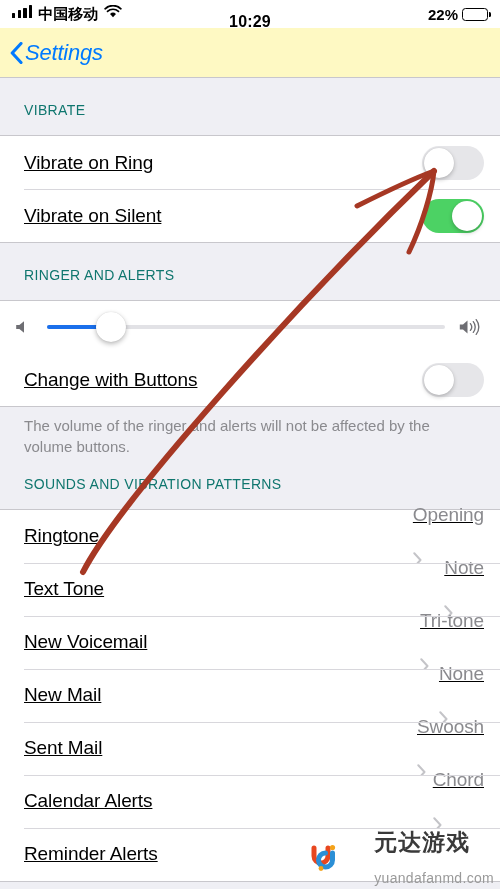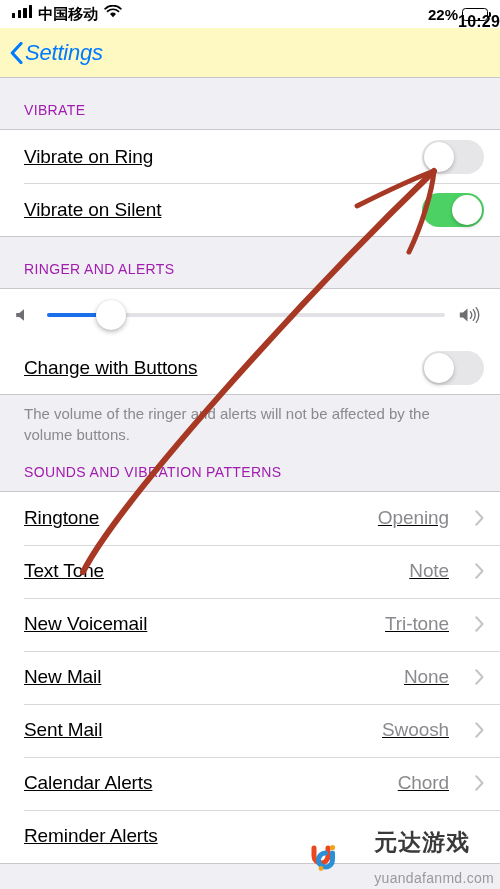--- a/index.html
+++ b/index.html
@@ -11,21 +11,21 @@
     -webkit-font-smoothing:antialiased;
   }
   #phone { position:relative; width:500px; height:889px; background:#EFEFF4; }
 
   
   .statusbar{
     position:relative; height:28px; background:#FFFFFF;
     display:flex; align-items:center; padding:0 12px;
   }
   .sb-left{ display:flex; align-items:flex-start; gap:6px; }
-  .sb-center{ position:absolute; left:0; right:0; text-align:right;
+  .sb-center{ position:absolute; left:0; right:0; text-align:center;
     font-size:16px; font-weight:bold; color:#000; letter-spacing:.2px;margin-top:16px; }
   .sb-right{ margin-left:auto; display:flex; align-items:center; gap:4px;
     font-size:15px; font-weight:bold; color:#000; z-index:2;}
   .bars{ display:flex; align-items:flex-end; gap:2.2px; height:13px; }
   .bars i{ display:block; width:3.4px; background:#000; border-radius:.6px; }
   .bars i:nth-child(1){height:5px;}
   .bars i:nth-child(2){height:7.5px;}
   .bars i:nth-child(3){height:10px;}
   .bars i:nth-child(4){height:12.5px;}
   .carrier{ font-size:15px; font-weight:bold; color:#000; letter-spacing:0; }
@@ -44,31 +44,31 @@
   }
   .back{ display:flex; align-items:center; gap:2px;
     padding-left:10px; cursor:pointer; z-index:3; }
   .chev-back{ width:13px; height:22px; }
   .back-label{ font-size:22px; color:#007AFF; letter-spacing:-.2px; }
   .nav-title{ position:absolute; left:0; right:0; text-align:center;
     font-size:21px; font-weight:bold; color:#000; letter-spacing:-.2px; }
 
   
   .scroll{ height:811px; overflow:hidden; background:#EFEFF4; }
-  .sec-head{ font-size:14px; color:#a21caf; letter-spacing:.35px;
-    padding:24px 0 11px 24px; background:#EFEFF4; }
+  .sec-head{ font-size:14px; color:#0f766e; letter-spacing:.35px;
+    padding:24px 0 17px 24px; background:#EFEFF4; }
   .sec-head.tight{ padding-top:18px; }
   .group{ background:#FFFFFF; border-top:.6px solid #C8C7CC;
     border-bottom:.6px solid #C8C7CC; }
   .row{ position:relative; display:flex; align-items:center;
     height:53px; padding:0 16px 0 24px; background:#FFFFFF;text-decoration:underline; }
   .row + .row::before{ content:""; position:absolute; left:24px; right:0; top:0;
     height:.6px; background:#D8D7DC; }
   .row-label{ font-size:19px; color:#000; letter-spacing:-.1px; }
-  .row-right{ margin-left:auto; display:flex; align-items:center; gap:26px; }
+  .row-right{ margin-left:auto; display:flex; gap:26px;flex-direction:column; }
   .row-value{ font-size:19px; color:#8A8A8E; letter-spacing:-.1px; }
   .chev{ width:9px; height:16px; }
   .footnote{ font-size:15px; color:#8A8A8E; line-height:1.42;
     padding:8px 24px 0 24px; background:#EFEFF4; }
 
   
   .toggle{ position:relative; width:62px; height:34px; border-radius:17px;
     background:#E6E6E9; flex:0 0 auto; }
   .toggle.on{ background:#4CD264; }
   .toggle .knob{ position:absolute; top:2px; left:2px; width:30px; height:30px;

